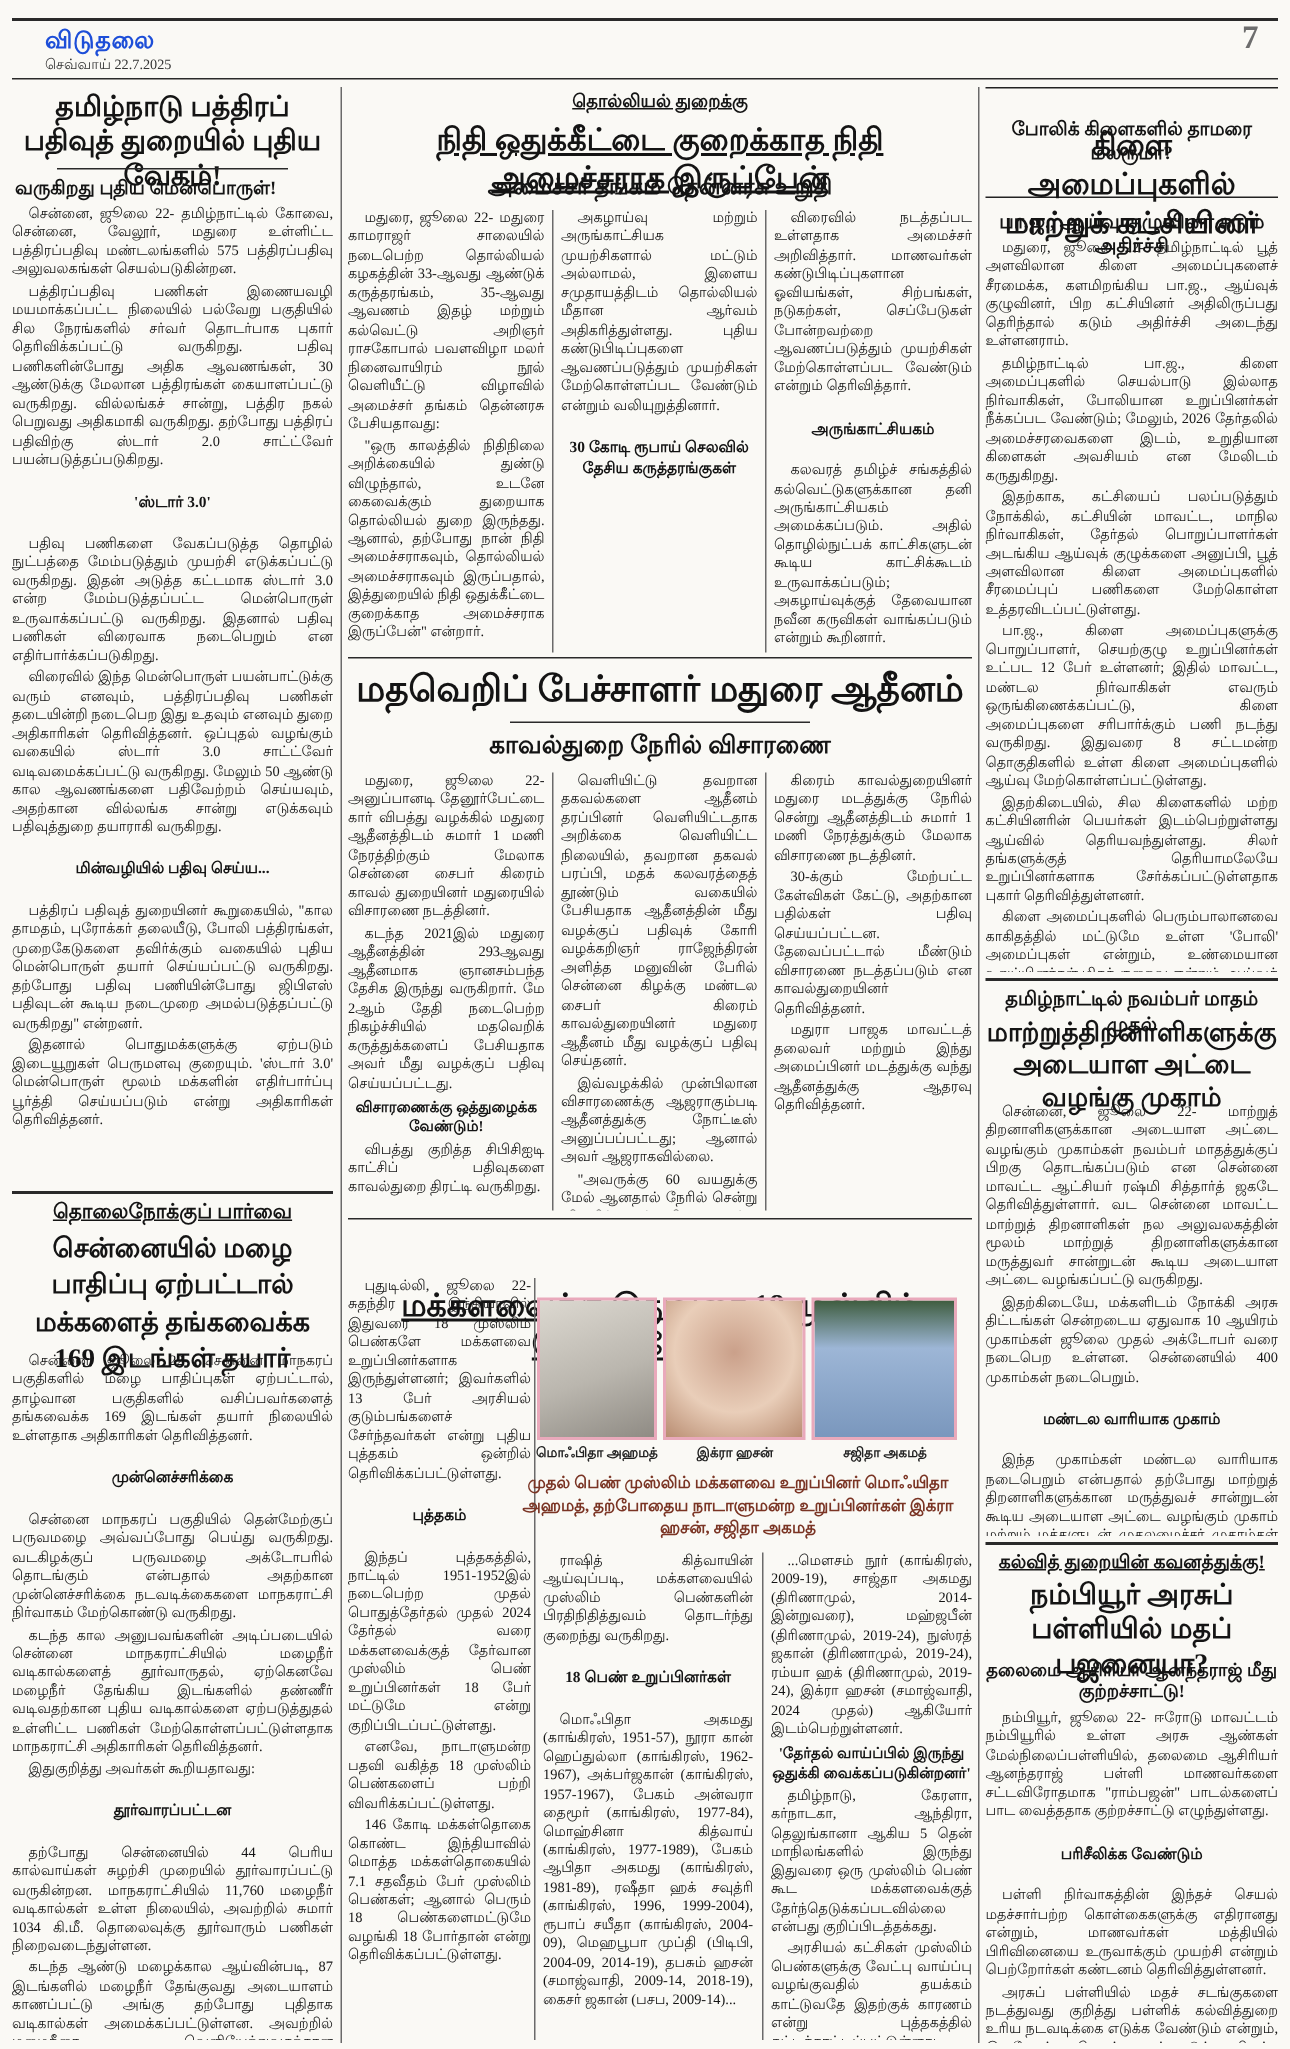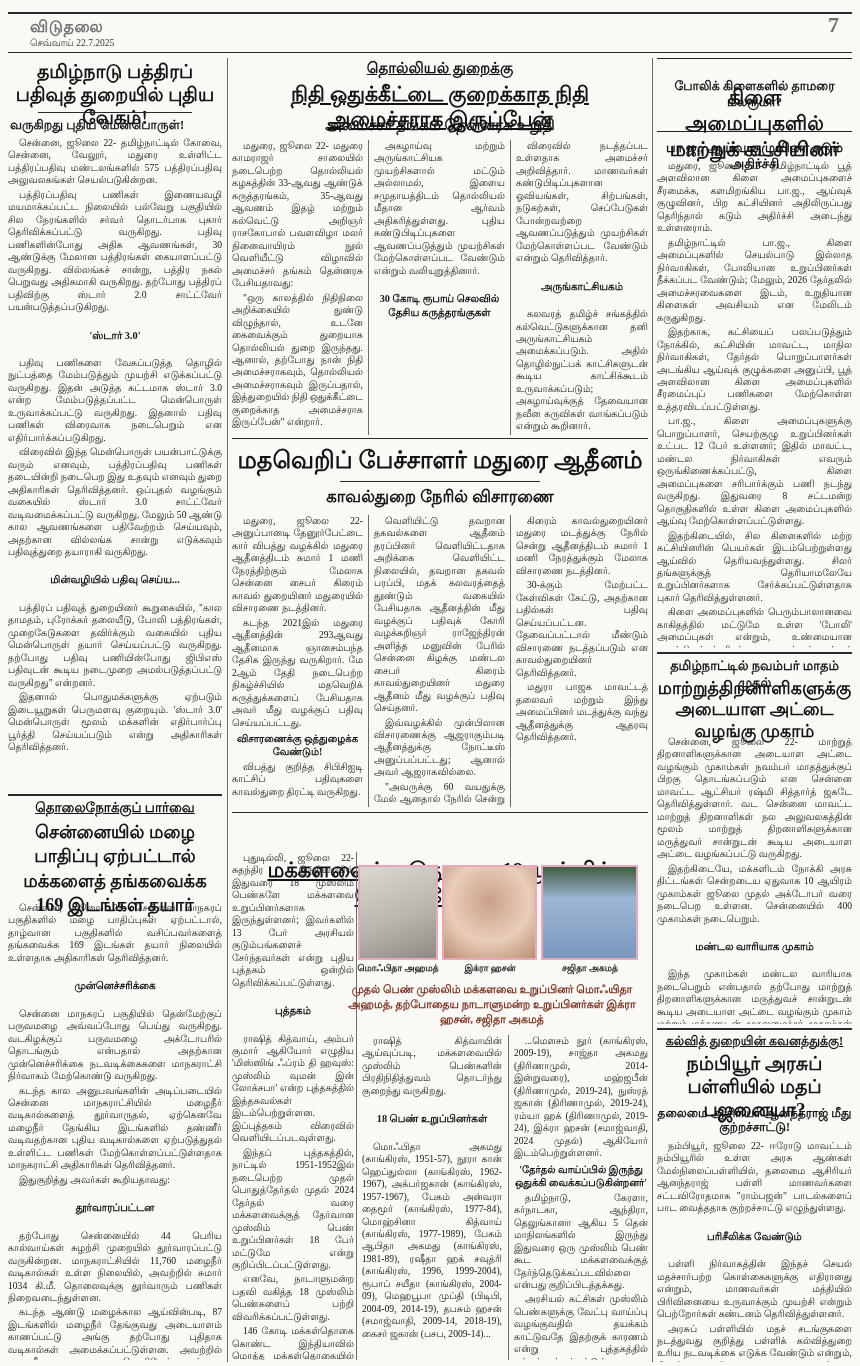--- a/index.html
+++ b/index.html
@@ -16,21 +16,21 @@
   .headline.ul{text-decoration:underline;}
   .subhead{font-weight:bold;text-align:center;line-height:1.2;}
   .body-text{font-size:9.6px;line-height:1.3;text-align:justify;overflow:hidden;}
   .blk{margin:0 0 2px 0;}
   .blk-p{text-indent:11px;}
   .blk-h{font-weight:bold;text-align:center;text-indent:0;margin:15px 0;font-size:10.3px;}
   .blk-q{font-weight:bold;text-align:center;text-indent:0;margin:3px 0;font-size:10px;}
   .photo{border:2px solid #e9a9bb;box-sizing:border-box;}
   .photo-name{font-size:9px;font-weight:bold;text-align:center;color:#222;}
   .bigcaption{font-size:11px;font-weight:bold;text-align:center;line-height:1.35;color:#7a3424;}
-  .masthead{font-weight:bold;font-size:16px;color:#737373;letter-spacing:.5px;}
+  .masthead{font-weight:bold;font-size:16px;color:#1d4ed8;letter-spacing:.5px;}
   .dateline{font-size:9.5px;color:#333;}
   .pagenum{font-weight:bold;font-size:22px;color:#6d6d6d;}
 </style>
 </head>
 <body>
 
 <div class="abs hrule" style="left:8px;top:12px;width:844px;height:2px;"></div>
 <div class="abs masthead" style="left:30px;top:18px;">விடுதலை</div>
 <div class="abs dateline" style="left:30px;top:38px;">செவ்வாய் 22.7.2025</div>
 <div class="abs pagenum" style="left:828px;top:12px;">7</div>
@@ -64,21 +64,21 @@
     <div class="blk blk-p">சென்னை மாநகரப் பகுதியில் தென்மேற்குப் பருவமழை அவ்வப்போது பெய்து வருகிறது. வடகிழக்குப் பருவமழை அக்டோபரில் தொடங்கும் என்பதால் அதற்கான முன்னெச்சரிக்கை நடவடிக்கைகளை மாநகராட்சி நிர்வாகம் மேற்கொண்டு வருகிறது.</div>
     <div class="blk blk-p">கடந்த கால அனுபவங்களின் அடிப்படையில் சென்னை மாநகராட்சியில் மழைநீர் வடிகால்களைத் தூர்வாருதல், ஏற்கெனவே மழைநீர் தேங்கிய இடங்களில் தண்ணீர் வடிவதற்கான புதிய வடிகால்களை ஏற்படுத்துதல் உள்ளிட்ட பணிகள் மேற்கொள்ளப்பட்டுள்ளதாக மாநகராட்சி அதிகாரிகள் தெரிவித்தனர்.</div>
     <div class="blk blk-p">இதுகுறித்து அவர்கள் கூறியதாவது:</div>
     <div class="blk blk-h">தூர்வாரப்பட்டன</div>
     <div class="blk blk-p">தற்போது சென்னையில் 44 பெரிய கால்வாய்கள் சுழற்சி முறையில் தூர்வாரப்பட்டு வருகின்றன. மாநகராட்சியில் 11,760 மழைநீர் வடிகால்கள் உள்ள நிலையில், அவற்றில் சுமார் 1034 கி.மீ. தொலைவுக்கு தூர்வாரும் பணிகள் நிறைவடைந்துள்ளன.</div>
     <div class="blk blk-p">கடந்த ஆண்டு மழைக்கால ஆய்வின்படி, 87 இடங்களில் மழைநீர் தேங்குவது அடையாளம் காணப்பட்டு அங்கு தற்போது புதிதாக வடிகால்கள் அமைக்கப்பட்டுள்ளன. அவற்றில் மழைநீரை வெளியேற்றுவதற்கான மின்மோட்டார்கள் அமைக்கப்பட்டுள்ளன.</div>
     <div class="blk blk-h">குளங்கள் மறுசீரமைப்பு</div>
     <div class="blk blk-p">ஏற்கெனவே உள்ள கால்வாய்களில் 600 இடங்களில் சேதமடைந்தவற்றை சீர்படுத்தியும், புதிதாக கால்வாய் சுவர் உள்ளிட்டவை அமைக்கும் பணிகள் நிறைவடைந்துள்ளன. குடியிருப்புப் பகுதிகளில் இருந்து வெளியேறும் மழைநீரைத் தேக்கும் வகையில் 201 குளங்கள் மறுசீரமைக்கப்பட்டுள்ளன.</div>
   </div>
 
-<div class="abs kicker ul" style="left:232px;top:60px;width:416px;font-size:15px;">தொல்லியல் துறைக்கு</div>
+<div class="abs kicker ul" style="left:232px;top:60px;width:416px;font-size:12px;">தொல்லியல் துறைக்கு</div>
 <div class="abs headline ul" style="left:232px;top:82px;width:416px;font-size:20.5px;">நிதி ஒதுக்கீட்டை குறைக்காத நிதி அமைச்சராக இருப்பேன்</div>
 <div class="abs subhead" style="left:232px;top:116px;width:416px;font-size:15px;">அமைச்சர் தங்கம் தென்னரசு உறுதி</div>
 <div class="abs body-text" style="left:232px;top:140px;width:131px;height:295px;">
 
 <div class="blk blk-p">மதுரை, ஜூலை 22- மதுரை காமராஜர் சாலையில் நடைபெற்ற தொல்லியல் கழகத்தின் 33-ஆவது ஆண்டுக் கருத்தரங்கம், 35-ஆவது ஆவணம் இதழ் மற்றும் கல்வெட்டு அறிஞர் ராசகோபால் பவளவிழா மலர் நினைவாயிரம் நூல் வெளியீட்டு விழாவில் அமைச்சர் தங்கம் தென்னரசு பேசியதாவது:</div>
     <div class="blk blk-p">"ஒரு காலத்தில் நிதிநிலை அறிக்கையில் துண்டு விழுந்தால், உடனே கைவைக்கும் துறையாக தொல்லியல் துறை இருந்தது. ஆனால், தற்போது நான் நிதி அமைச்சராகவும், தொல்லியல் அமைச்சராகவும் இருப்பதால், இத்துறையில் நிதி ஒதுக்கீட்டை குறைக்காத அமைச்சராக இருப்பேன்" என்றார்.</div>
     <div class="blk blk-h">முதலமைச்சர்</div>
   </div>
 <div class="abs vrule" style="left:368px;top:140px;height:295px;"></div>
 <div class="abs body-text" style="left:374px;top:140px;width:131px;height:295px;">
@@ -120,21 +120,20 @@
     <div class="blk blk-p">30-க்கும் மேற்பட்ட கேள்விகள் கேட்டு, அதற்கான பதில்கள் பதிவு செய்யப்பட்டன. தேவைப்பட்டால் மீண்டும் விசாரணை நடத்தப்படும் என காவல்துறையினர் தெரிவித்தனர்.</div>
     <div class="blk blk-p">மதுரா பாஜக மாவட்டத் தலைவர் மற்றும் இந்து அமைப்பினர் மடத்துக்கு வந்து ஆதீனத்துக்கு ஆதரவு தெரிவித்தனர்.</div>
   </div>
 
 <div class="abs hrule" style="left:232px;top:812px;width:416px;"></div>
 <div class="abs headline ul" style="left:232px;top:858px;width:416px;font-size:21px;">மக்களவைக்கு இதுவரை 18 முஸ்லிம் பெண்களே தேர்வு</div>
 <div class="abs body-text" style="left:232px;top:852px;width:122px;height:508px;">
 
 <div class="blk blk-p">புதுடில்லி, ஜூலை 22- சுதந்திர இந்தியாவில் இதுவரை 18 முஸ்லிம் பெண்களே மக்களவை உறுப்பினர்களாக இருந்துள்ளனர்; இவர்களில் 13 பேர் அரசியல் குடும்பங்களைச் சேர்ந்தவர்கள் என்று புதிய புத்தகம் ஒன்றில் தெரிவிக்கப்பட்டுள்ளது.</div>
     <div class="blk blk-h">புத்தகம்</div>
-    <div class="blk blk-p">ராஷித் கித்வாய், அம்பர் குமார் ஆகியோர் எழுதிய 'மிஸ்ஸிங் ஃப்ரம் தி ஹவுஸ்: முஸ்லிம் வுமன் இன் லோக்சபா' என்ற புத்தகத்தில் இத்தகவல்கள் இடம்பெற்றுள்ளன. இப்புத்தகம் விரைவில் வெளியிடப்படவுள்ளது.</div>
     <div class="blk blk-p">இந்தப் புத்தகத்தில், நாட்டில் 1951-1952இல் நடைபெற்ற முதல் பொதுத்தேர்தல் முதல் 2024 தேர்தல் வரை மக்களவைக்குத் தேர்வான முஸ்லிம் பெண் உறுப்பினர்கள் 18 பேர் மட்டுமே என்று குறிப்பிடப்பட்டுள்ளது.</div>
     <div class="blk blk-p">எனவே, நாடாளுமன்ற பதவி வகித்த 18 முஸ்லிம் பெண்களைப் பற்றி விவரிக்கப்பட்டுள்ளது.</div>
     <div class="blk blk-p">146 கோடி மக்கள்தொகை கொண்ட இந்தியாவில் மொத்த மக்கள்தொகையில் 7.1 சதவீதம் பேர் முஸ்லிம் பெண்கள்; ஆனால் பெரும் 18 பெண்களைமட்டுமே வழங்கி 18 போர்தான் என்று தெரிவிக்கப்பட்டுள்ளது.</div>
   </div>
 <div class="abs vrule" style="left:356px;top:852px;height:508px;"></div>
 
 <div class="abs photo" style="left:358px;top:865px;width:80px;height:95px;background:linear-gradient(160deg,#dcd8d0 0%,#bab6ae 55%,#8f8b84 100%);"></div>
 <div class="abs photo" style="left:442px;top:865px;width:95px;height:95px;background:radial-gradient(circle at 50% 38%,#caa08a 0%,#e9ceb9 55%,#b98d72 100%);"></div>
 <div class="abs photo" style="left:541px;top:865px;width:97px;height:95px;background:linear-gradient(180deg,#3f5d3f 0%,#9db6d6 35%,#7a97bd 100%);"></div>
 

